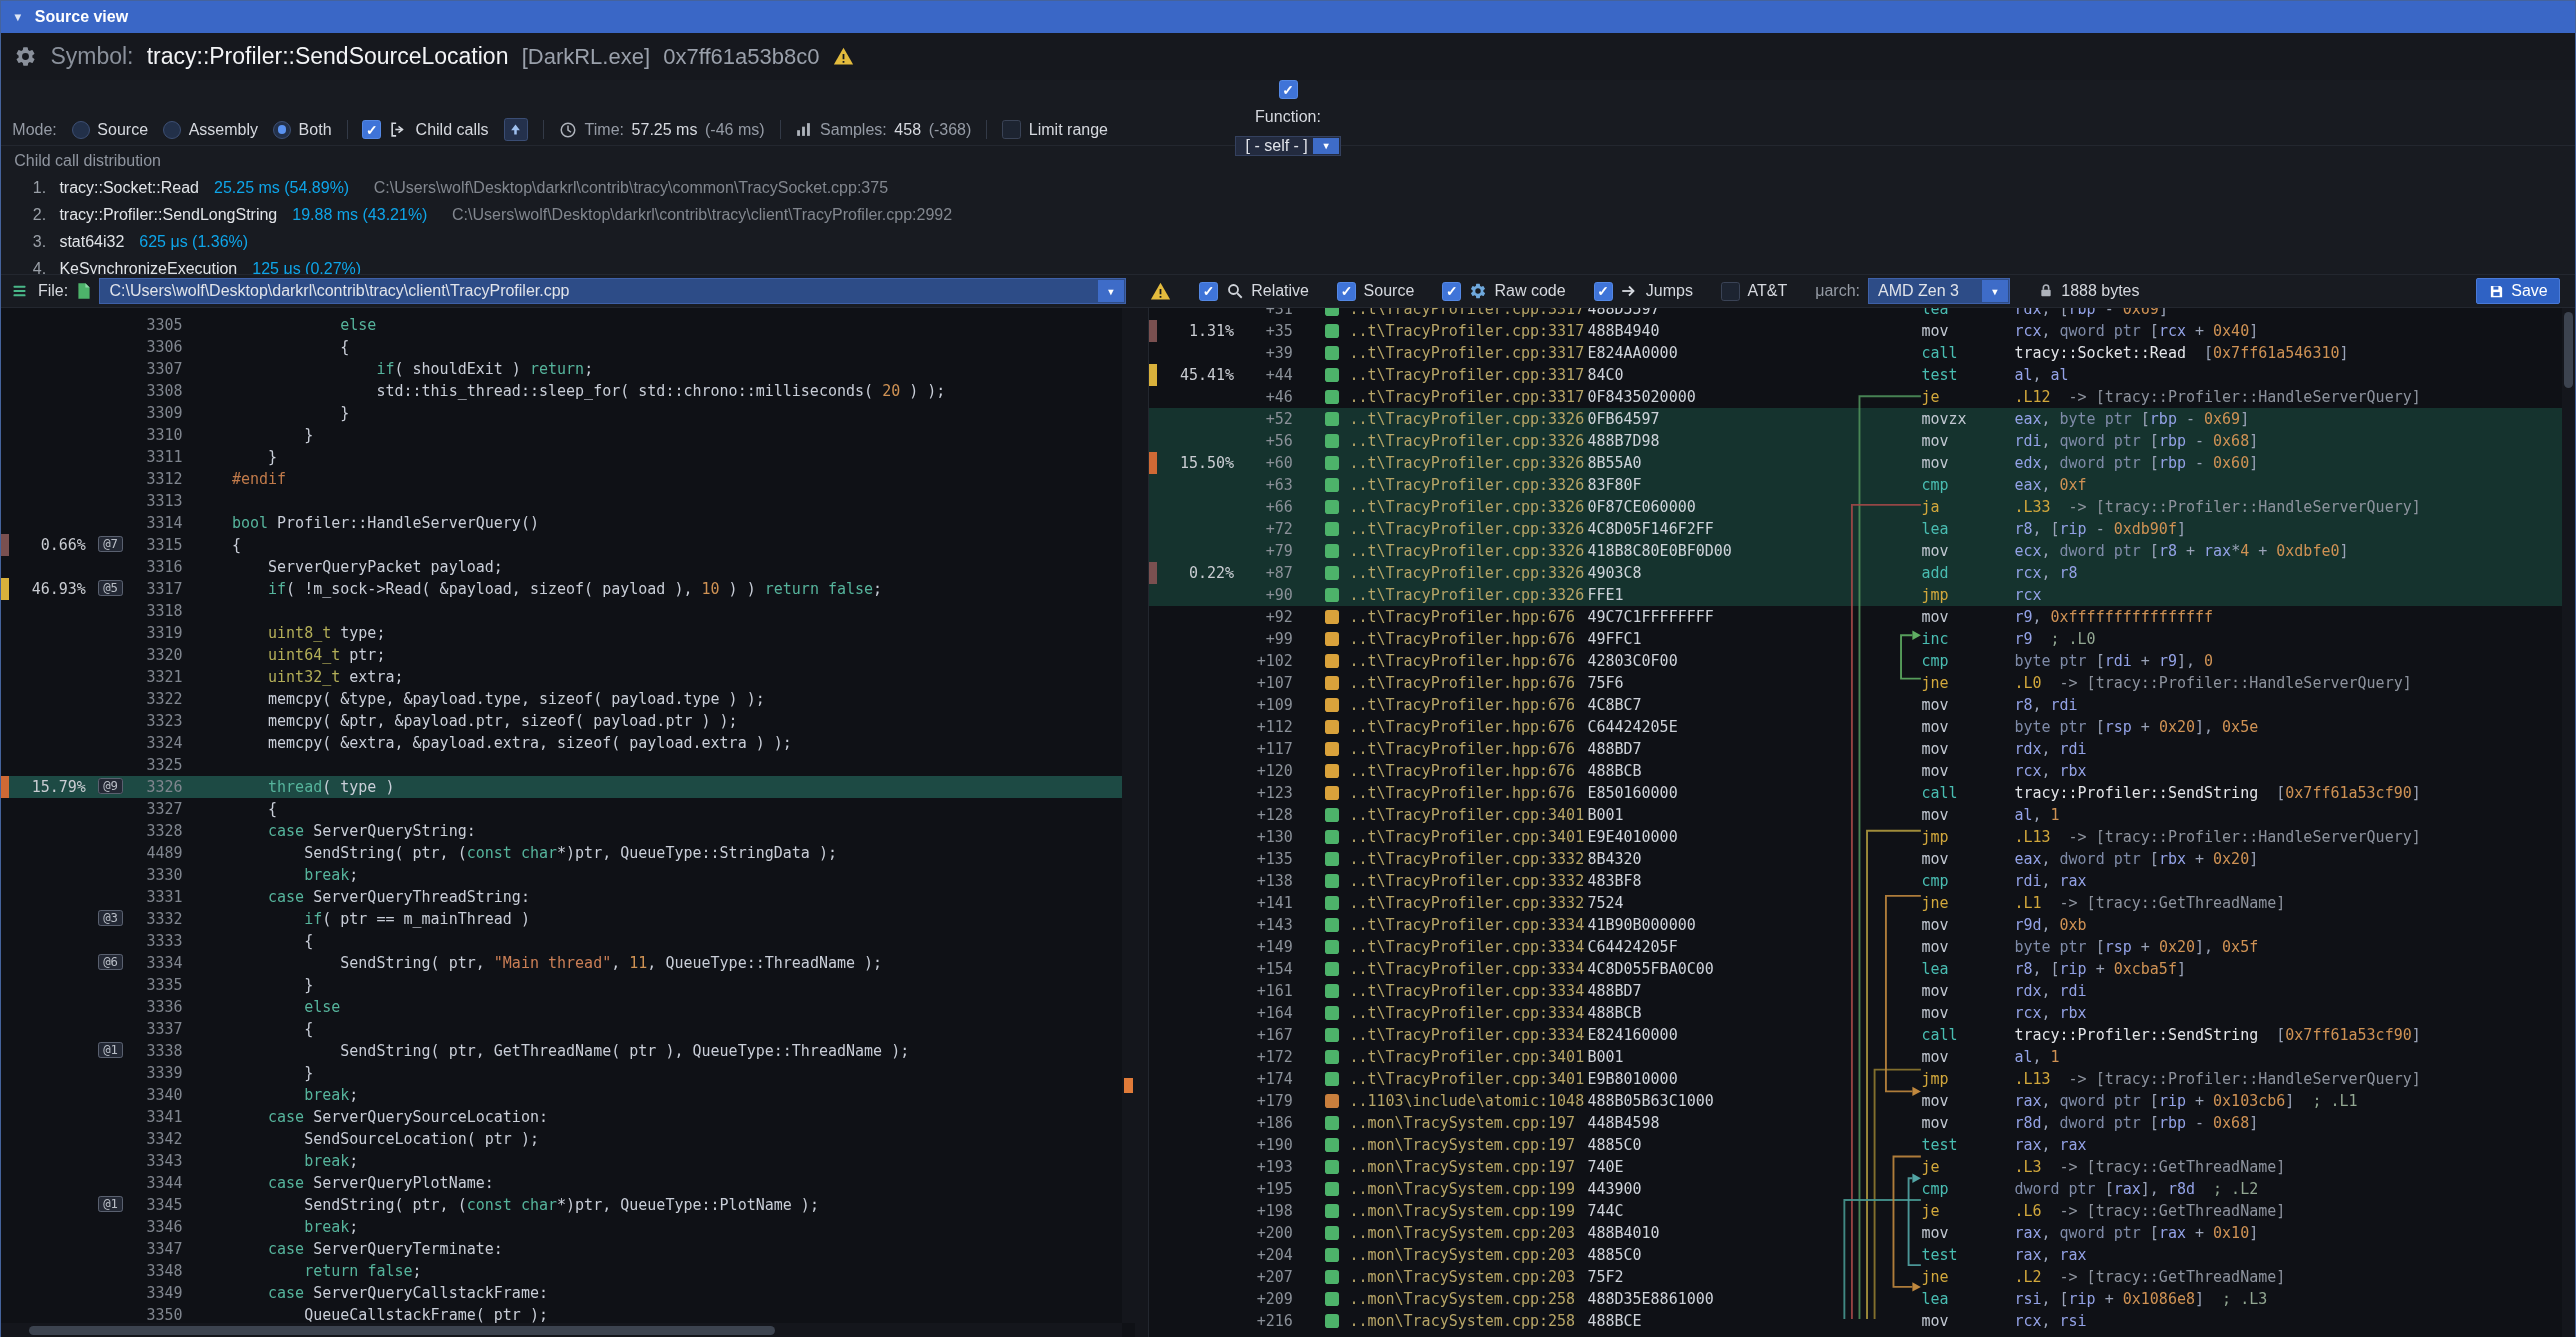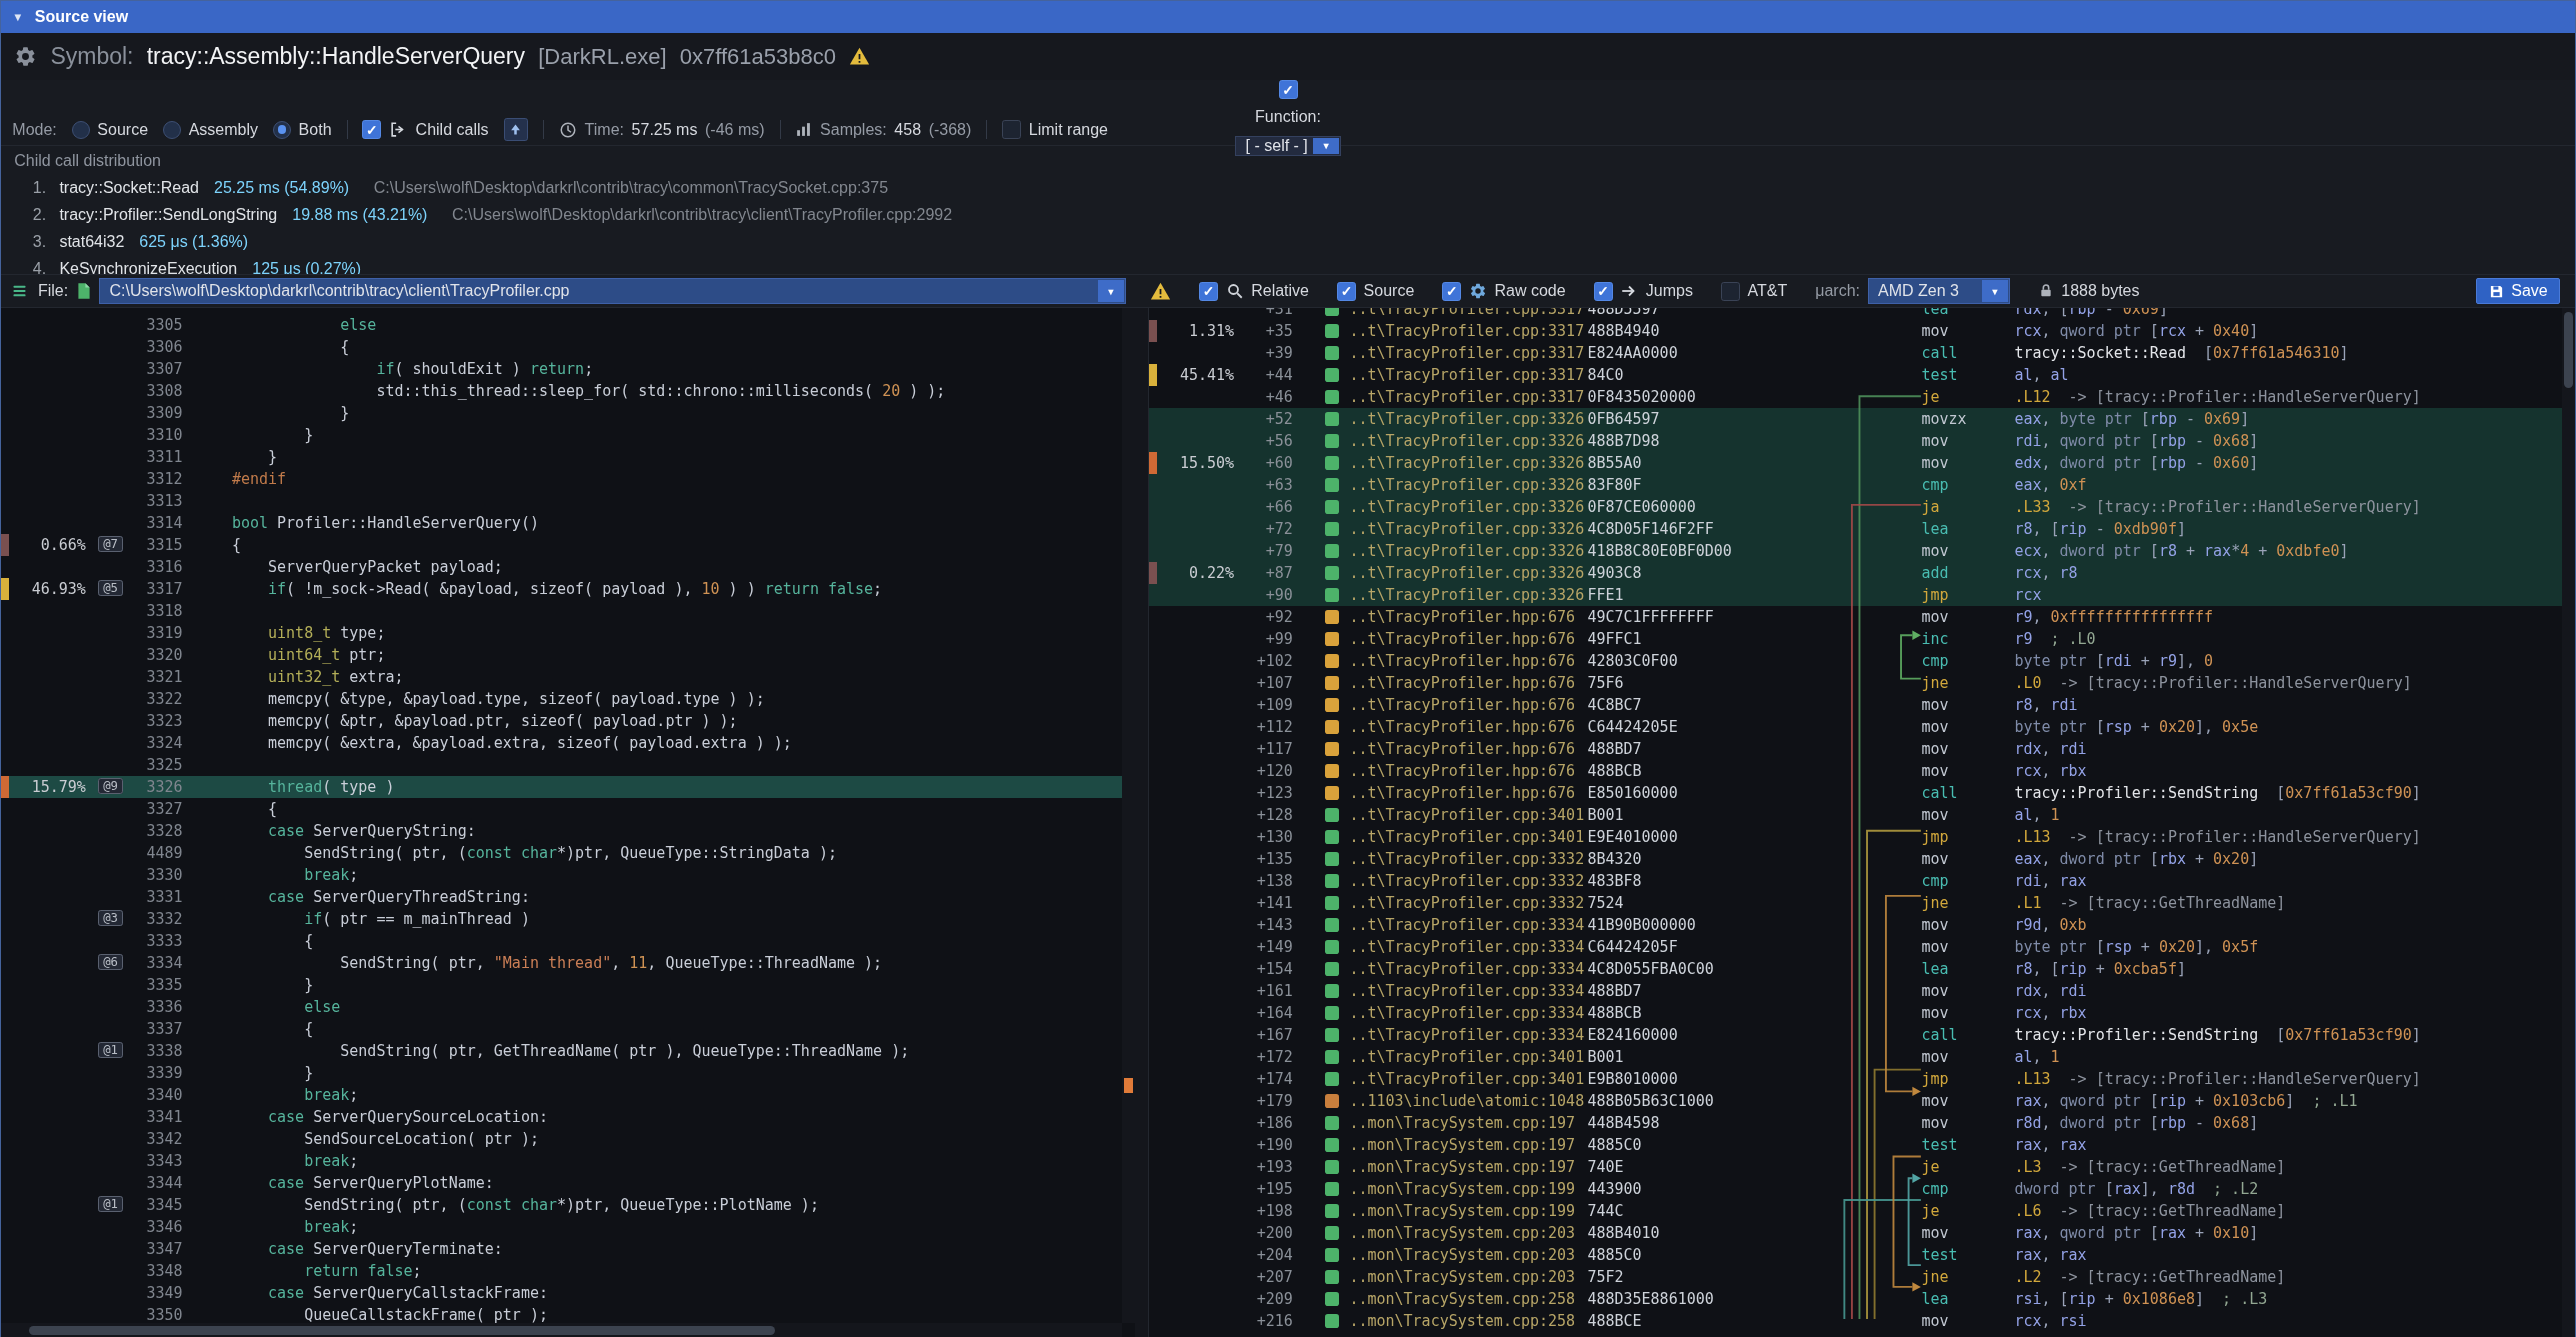--- a/index.html
+++ b/index.html
@@ -43,21 +43,21 @@
   .fn-row   { height: 34px; display: flex; align-items: center; gap: 9.4px; padding: 0 9.4px; flex-direction: column; }
   .mode-row { height: 32px; display: flex; align-items: center; gap: 15px; padding: 0 11.3px;
               border-bottom: 0.9px solid #23272f; }
 
   
   .cc { height: 128px; overflow: hidden; padding: 1.9px 0 0 13.2px; }
   .cc-header { height: 26.4px; line-height: 26.4px; color: #8f959f; font-size: 16px; }
   .cc-item { height: 27px; line-height: 27px; font-size: 16px; white-space: nowrap; cursor: pointer; }
   .cc-idx  { display: inline-block; width: 32px; text-align: right; color: #9aa0a8; margin-right: 13.2px; }
   .cc-name { color: #e1e4e8; }
-  .cc-time { color: #7dd3fc; margin-left: 15px; }
+  .cc-time { color: #0ea5e9; margin-left: 15px; }
   .cc-path { color: #82878f; margin-left: 24.6px; }
 
   
   .toolbar-row { height: 34px; display: flex; border-top: 0.9px solid #23272f; border-bottom: 0.9px solid #23272f; background: #181b21; }
   .file-bar { width: 1134px; flex: none; display: flex; align-items: center; gap: 8.5px; padding: 0 9.4px; }
   .asm-toolbar { flex: 1; display: flex; align-items: center; gap: 28px; padding: 0 15px; }
   .save-btn { display: inline-flex; align-items: center; gap: 7.6px; background: #2f62c4; border: 0.9px solid #4a7ad8;
               color: #fff; font-size: 16px; padding: 2.8px 11.3px; border-radius: 1.9px; cursor: pointer; margin-left: auto; }
 
   
@@ -124,21 +124,21 @@
     <span class="tb-title">Source view</span>
   </div>
 
   <div class="sym-row">
     <span class="icon">
       <svg width="23" height="23" viewBox="0 0 24 24" fill="#8a909b">
           <path d="M19.14 12.94c.04-.3.06-.61.06-.94s-.02-.64-.07-.94l2.03-1.58a.5.5 0 0 0 .12-.64l-1.92-3.32a.5.5 0 0 0-.61-.22l-2.39.96c-.5-.38-1.03-.7-1.62-.94l-.36-2.54a.5.5 0 0 0-.5-.42h-3.84a.5.5 0 0 0-.5.42l-.36 2.54c-.59.24-1.13.56-1.62.94l-2.39-.96a.5.5 0 0 0-.61.22L2.74 8.87a.5.5 0 0 0 .12.64l2.03 1.58c-.05.3-.09.63-.09.94s.02.64.07.94l-2.03 1.58a.5.5 0 0 0-.12.64l1.92 3.32c.12.22.39.3.61.22l2.39-.96c.5.38 1.03.7 1.62.94l.36 2.54c.05.24.25.42.5.42h3.84c.25 0 .46-.18.5-.42l.36-2.54c.59-.24 1.13-.56 1.62-.94l2.39.96c.23.09.49 0 .61-.22l1.92-3.32a.5.5 0 0 0-.12-.64l-2.01-1.58zM12 15.6a3.6 3.6 0 1 1 0-7.2 3.6 3.6 0 0 1 0 7.2z"></path>
         </svg>
     </span>
     <span class="sym-label">Symbol:</span>
-    <span class="sym-name">tracy::Assembly::HandleServerQuery</span>
+    <span class="sym-name">tracy::Profiler::SendSourceLocation</span>
     <span class="sym-module">[DarkRL.exe]</span>
     <span class="sym-addr">0x7ff61a53b8c0</span>
     <span class="icon">
       <svg width="21" height="21" viewBox="0 0 24 24">
           <path d="M12 2 1 21h22L12 2z" fill="#e3bb3d"></path>
           <path d="M11 9h2v6h-2zm0 8h2v2h-2z" fill="#16181e"></path>
         </svg>
     </span>
   </div>
 

